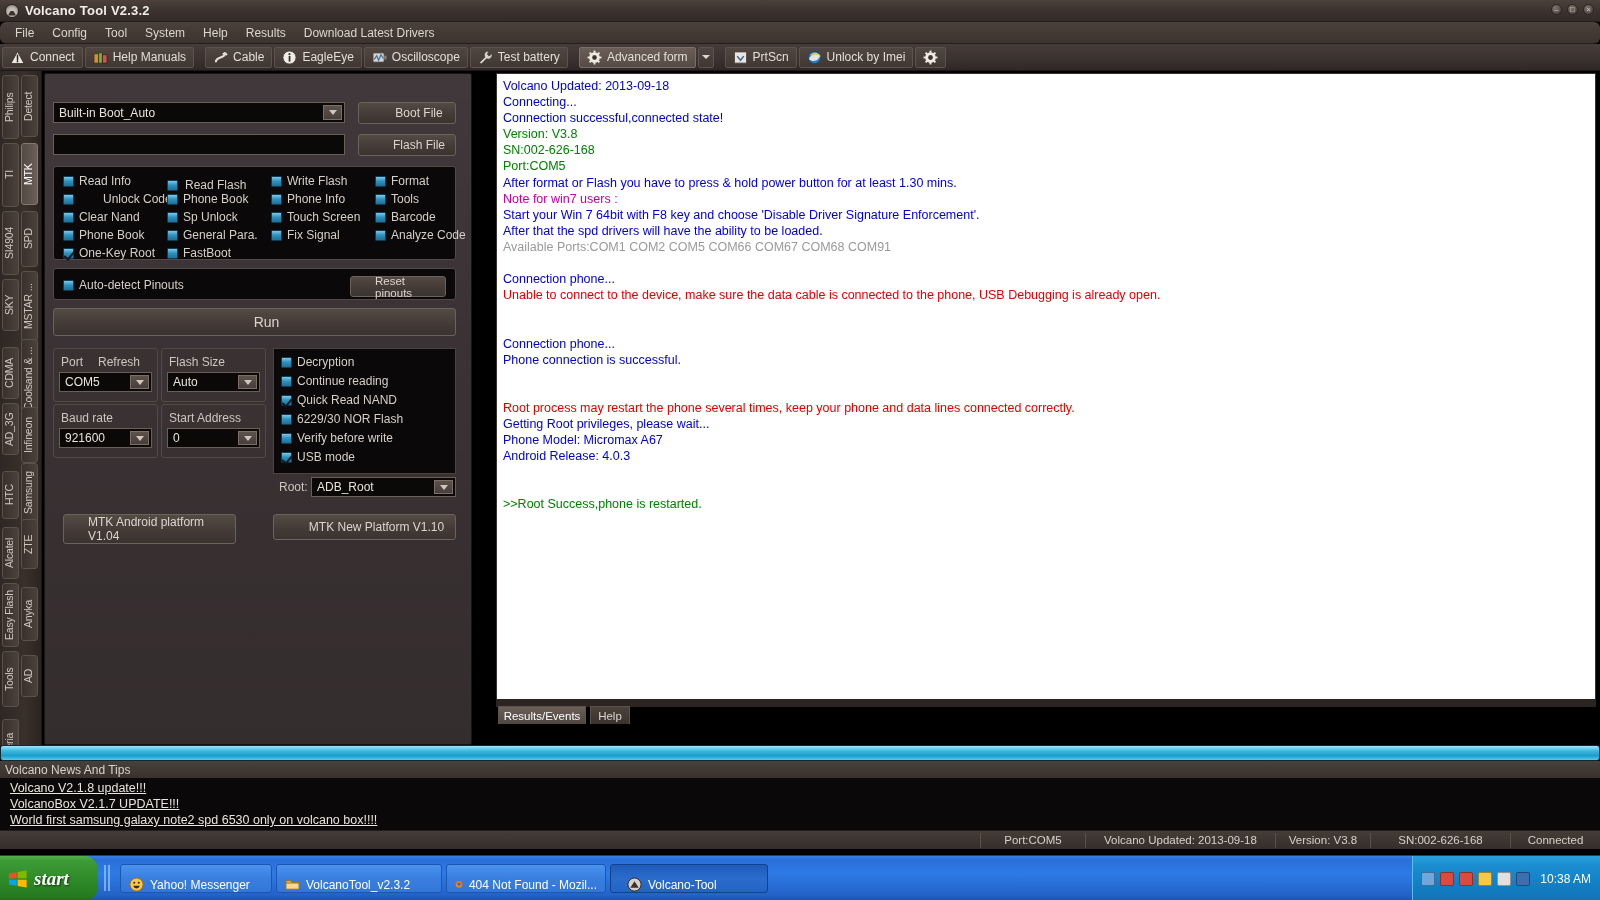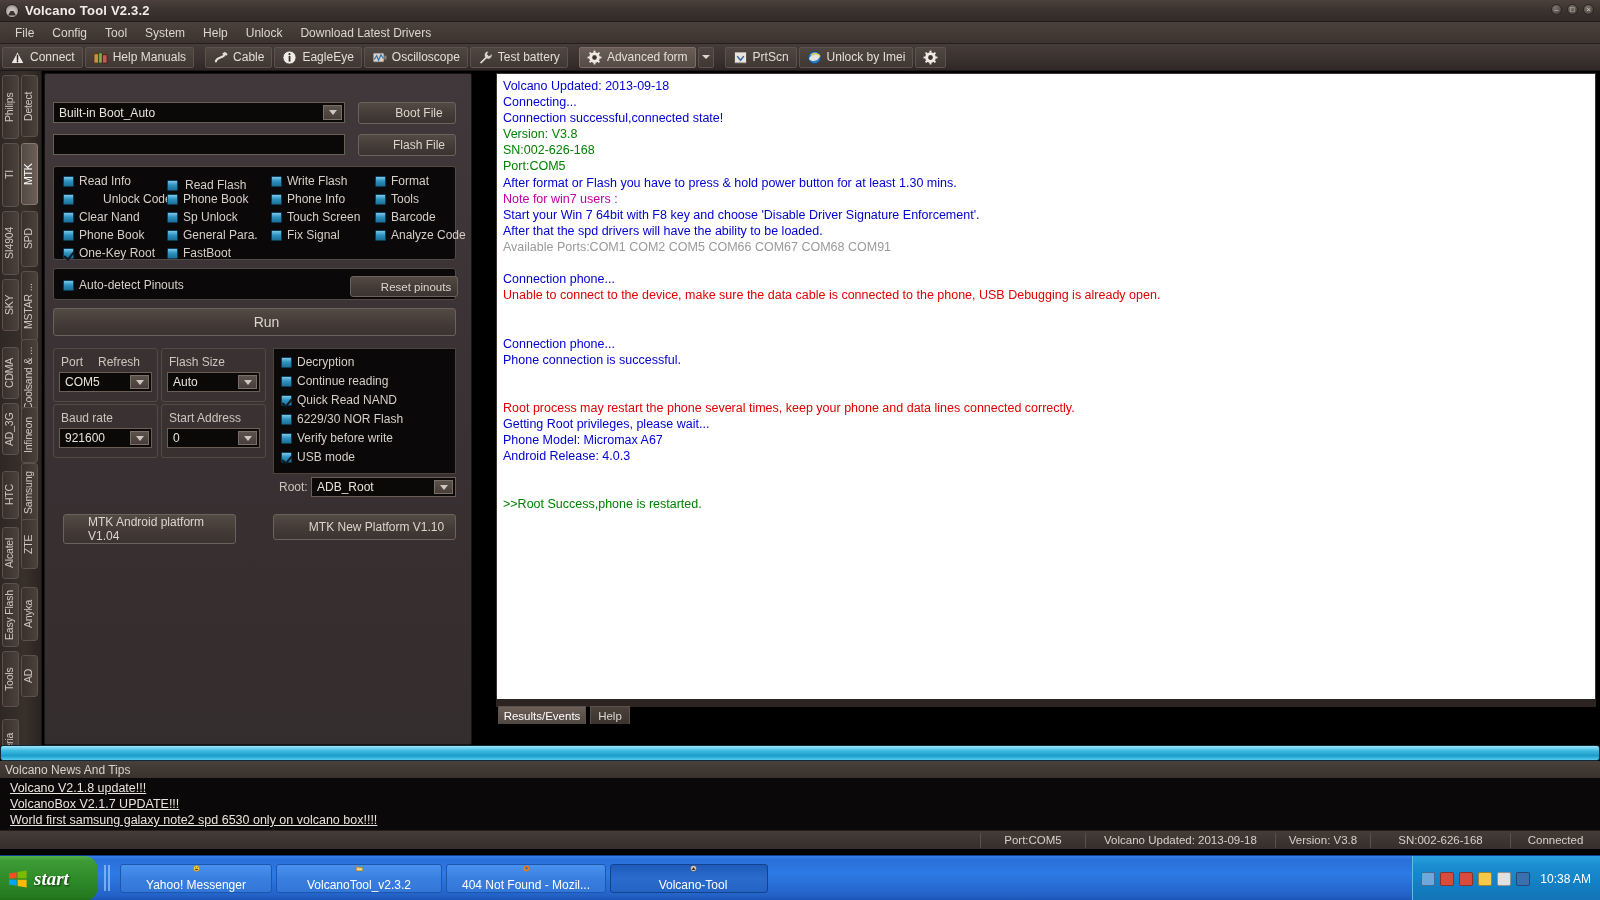--- a/index.html
+++ b/index.html
@@ -36,21 +36,21 @@
   .win-btns{ position:absolute; right:6px; top:4px; display:flex; gap:5px; }
   .win-btn{ width:11px; height:11px; border-radius:50%;
     background: radial-gradient(circle at 35% 30%, #7c736d, #453b37);
     border:1px solid #2a2320; }
   .win-btn span{ display:block; color:#d8d2cb; font-size:8px; text-align:center; line-height:9px; }
 
   .menubar{
     position:absolute; left:0; top:22px; width:1600px; height:22px;
     background: linear-gradient(to bottom,#4a413c 0%,#3c332f 100%);
     border-bottom:1px solid #241e1c;
-    display:flex; align-items:center; padding-left:6px; gap:0;
+    display:flex; align-items:center; padding-left:6px; gap:0;border-radius:6px;
   }
   .menu-item{ color:#ddd6cf; font-size:12px; padding:2px 9px; cursor:default; }
 
   .toolbar{
     position:absolute; left:0; top:44px; width:1600px; height:27px;
     background: linear-gradient(to bottom,#463d39 0%,#3a3130 60%,#2f2826 100%);
     border-bottom:1px solid #1d1817;
     display:flex; align-items:center; padding:0 2px; gap:2px;
   }
   .tb-btn{
@@ -215,24 +215,24 @@
   }
   .flag{ width:20px; height:20px; margin-left:8px; flex:none; }
   .starttxt{
     color:#fff; font-size:19px; font-style:italic; font-weight:bold;
     margin-left:6px; text-shadow:1px 1px 2px #0c3a0a;
     font-family:"Liberation Serif", serif;
   }
   .tgrip{ position:absolute; left:104px; top:9px; width:8px; height:26px;
     background: repeating-linear-gradient(to right,#8fc2f7 0 2px, transparent 2px 4px); opacity:.75; }
   .taskitem{
-    position:absolute; top:8px; height:29px; display:flex; align-items:center;
+    position:absolute; top:8px; height:29px; display:flex; align-items:flex-end;
     gap:6px; padding:0 8px; color:#fff; font-size:12px; cursor:default;
     background: linear-gradient(to bottom,#4a92ef 0%,#3a7fe0 50%,#3276d8 100%);
-    border:1px solid #1d56ad; border-radius:3px; white-space:nowrap; overflow:hidden;flex-direction:column;
+    border:1px solid #1d56ad; border-radius:3px; white-space:nowrap; overflow:hidden;
   }
   .taskitem.active{
     background: linear-gradient(to bottom,#1f5bbb 0%,#2a6ccb 50%,#2463c4 100%);
     border-color:#14428c;
     padding-left:16px;
   }
   .tray{
     position:absolute; right:0; top:0; width:188px; height:45px;
     background: linear-gradient(to bottom,#2aa1de 0%,#1b8ed0 20%,#1380c5 60%,#1272b4 100%);
     border-left:1px solid #56c0ea;
@@ -261,21 +261,21 @@
         </div>
     </div>
   </div>
 
   <div class="menubar" id="menubar">
       <div class="menu-item">File</div>
       <div class="menu-item">Config</div>
       <div class="menu-item">Tool</div>
       <div class="menu-item">System</div>
       <div class="menu-item">Help</div>
-      <div class="menu-item">Unlock</div>
+      <div class="menu-item">Results</div>
       <div class="menu-item">Download Latest Drivers</div>
     </div>
 
   <div class="toolbar" id="toolbar">
       <div class="tb-btn">
         <svg class="tbi" viewBox="0 0 16 16">
           <path d="M8 1.5 L15 14.5 L1 14.5 Z" fill="#eee8e0" stroke="#3a3330" stroke-width="1"></path>
           <path d="M8 5.5 L8 10 M8 11.5 L8 12.6" stroke="#2b2422" stroke-width="1.6" stroke-linecap="round"></path>
         </svg>
         <span>Connect</span>
@@ -478,21 +478,21 @@
           <span class="chk"></span>
           <span class="chklbl">FastBoot</span>
         </div>
       </div>
 
     <div class="grp" style="left:8px; top:194px; width:403px; height:32px; background:#0a0808;"></div>
     <div class="chkwrap" style="left:18px; top:204px;">
       <span class="chk"></span>
       <span class="chklbl">Auto-detect Pinouts</span>
     </div>
-    <div class="btn" style="left:305px; top:202px; width:108px; height:21px; font-size:11.5px;">Reset pinouts</div>
+    <div class="btn" style="left:305px; top:202px; width:96px; height:21px; font-size:11.5px;">Reset pinouts</div>
 
     <div class="btn" style="left:8px; top:234px; width:403px; height:28px; font-size:14px;">Run</div>
 
     <div class="grp" style="left:8px; top:274px; width:105px; height:54px;"></div>
     <div class="grplbl" style="left:16px; top:281px;">Port</div>
     <div class="grplbl" style="left:53px; top:281px;">Refresh</div>
     <div class="combo" style="left:14px; top:298px; width:93px; height:20px;">
       <span>COM5</span>
       <span class="arrow"></span>
     </div>

